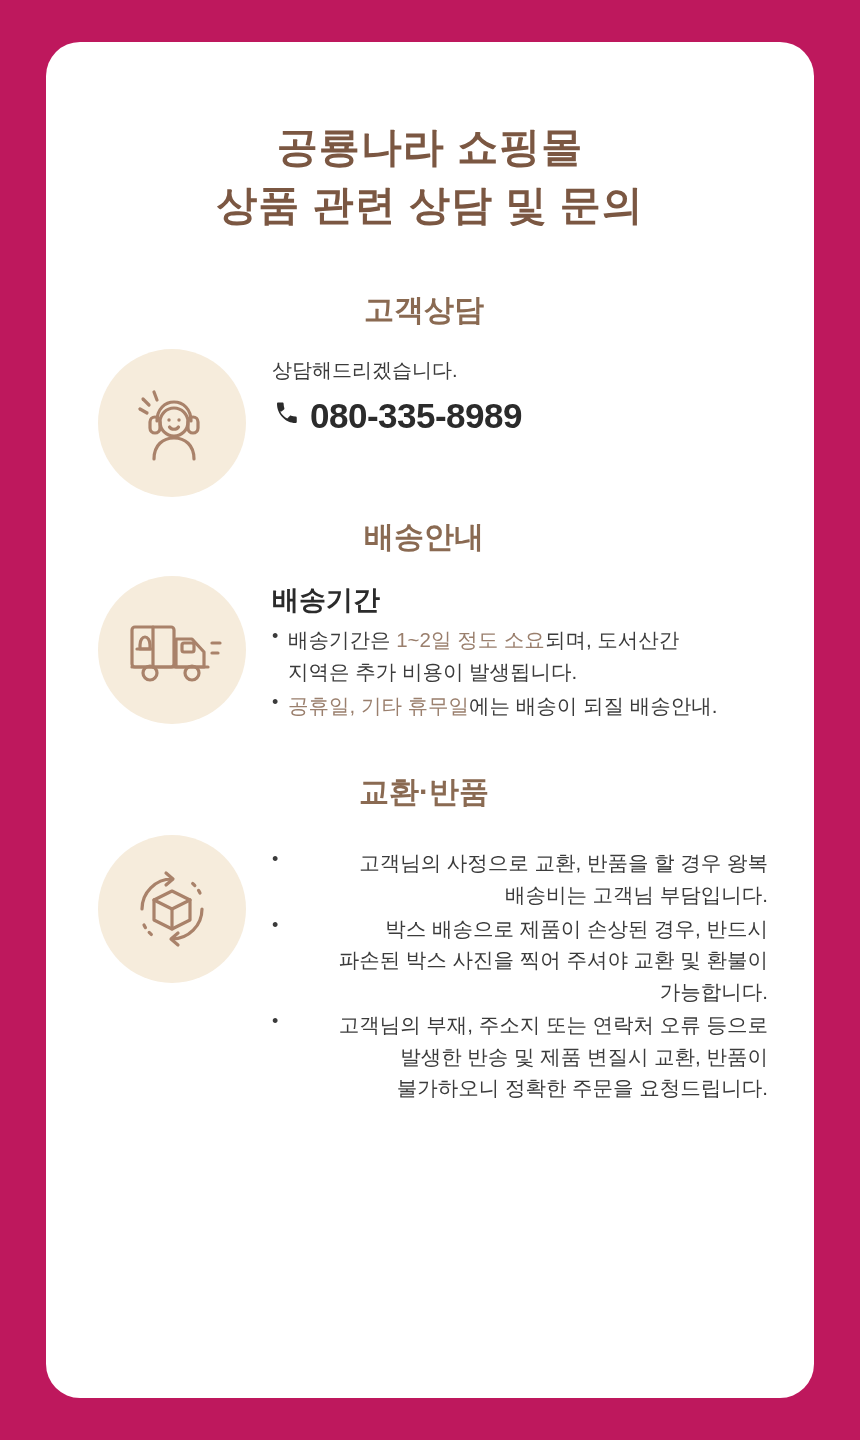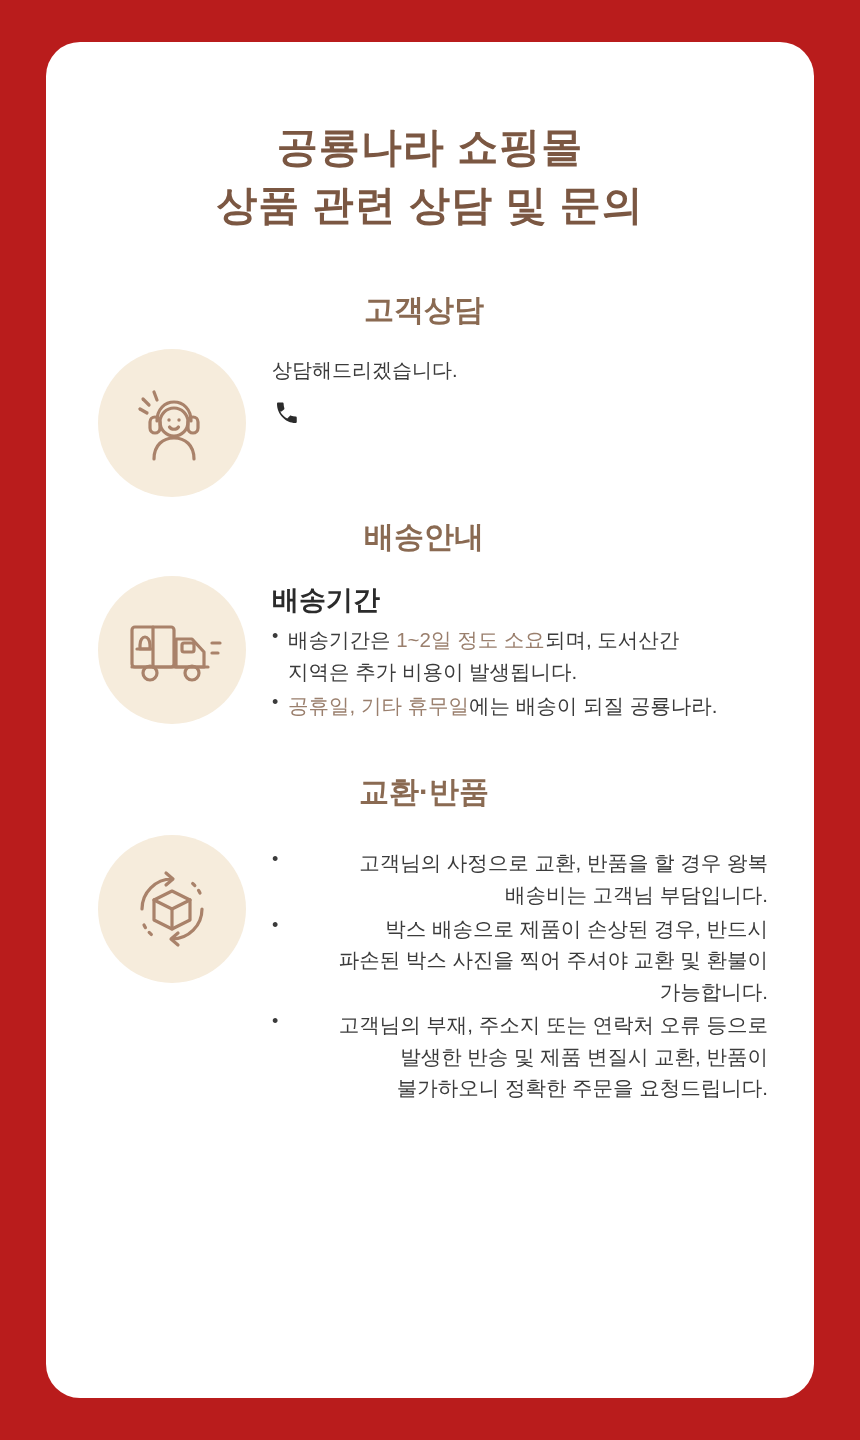--- a/index.html
+++ b/index.html
@@ -10,21 +10,21 @@
     width: 860px;
     height: 1440px;
     background: #d8d8d8;
     font-family: "Liberation Sans", sans-serif;
     overflow: hidden;
   }
   .page {
     position: relative;
     width: 860px;
     height: 1440px;
-    background: #b91c1c;
+    background: #be185d;
     box-sizing: border-box;
     padding: 42px 46px;
   }
   .card {
     position: relative;
     width: 768px;
     height: 1356px;
     background: #ffffff;
     border-radius: 34px;
     box-sizing: border-box;
@@ -201,20 +201,21 @@
 
         <div class="row-body">
           <div class="lead">상담해드리겠습니다.</div>
 
           <div class="phone">
             <span>
               <svg width="30" height="30" viewBox="0 0 24 24" fill="#2b2b2b">
                 <path d="M6.6 10.8c1.2 2.4 3.2 4.4 5.6 5.6l2-2c.3-.3.7-.4 1.1-.3 1.1.4 2.3.6 3.5.6.6 0 1 .4 1 1V19c0 .6-.4 1-1 1C10.9 20 4 13.1 4 4.6c0-.6.4-1 1-1h3.3c.6 0 1 .4 1 1 0 1.2.2 2.4.6 3.5.1.4 0 .8-.3 1.1l-2 1.6z"></path>
               </svg>
             </span>
+            <span class="phone-num">080-335-8989</span>
           </div>
 
         </div>
       </div>
     </div>
 
     <div class="section shipping">
       <div class="sec-head">
         <div class="sec-title">배송안내</div>
         <div class="sec-rule"></div>
@@ -244,21 +245,21 @@
         </div>
 
         <div class="row-body">
           <div class="sub-title">배송기간</div>
           <ul class="bullets">
             <li>
               <span>배송기간은 </span><span class="hl">1~2일 정도 소요</span><span>되며, 도서산간</span><br>
               <span>지역은 추가 비용이 발생됩니다.</span>
             </li>
             <li>
-              <span class="hl">공휴일, 기타 휴무일</span><span>에는 배송이 되질 공룡나라.</span>
+              <span class="hl">공휴일, 기타 휴무일</span><span>에는 배송이 되질 배송안내.</span>
             </li>
           </ul>
         </div>
       </div>
     </div>
 
     <div class="section returns">
       <div class="sec-head">
         <div class="sec-title">교환·반품</div>
         <div class="sec-rule"></div>

